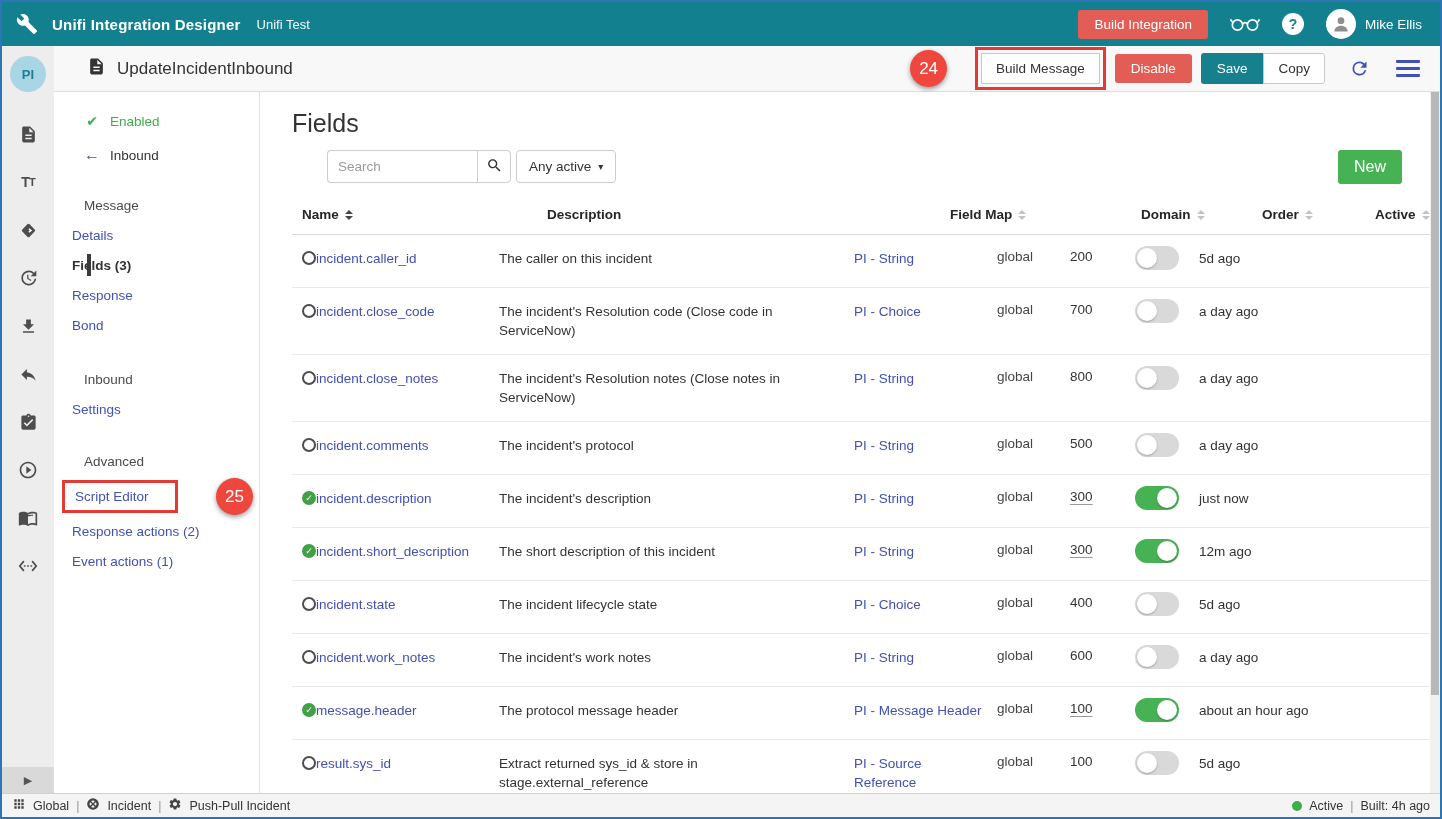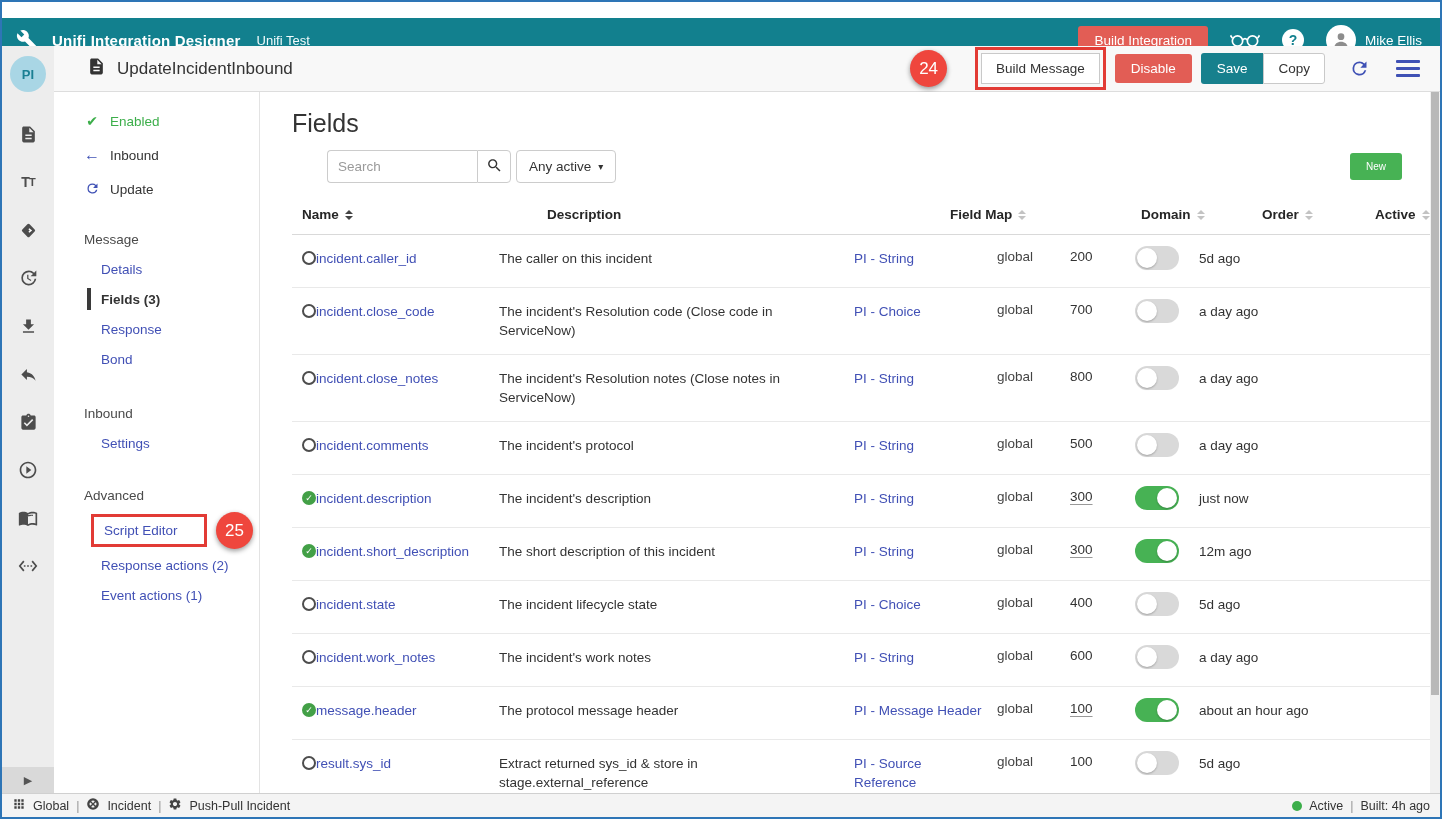--- a/index.html
+++ b/index.html
@@ -1,21 +1,21 @@
 <!DOCTYPE html>
 <html><head>
 <meta charset="utf-8">
 <style>
   * { box-sizing: border-box; margin: 0; padding: 0; }
   html,body { background:#fff; }
   body { font-family: "Liberation Sans", "DejaVu Sans", sans-serif; }
   .screen { position:relative; width:1442px; height:819px; background:#fff; overflow:hidden; border:2px solid #2e75b6; }
 
   
-  .topbar { position:absolute; left:0; top:0; right:0; height:44px; background:#12808e; display:flex; align-items:center; color:#fff;margin-top:16px; }
+  .topbar { position:absolute; left:0; top:0; right:0; height:44px; background:#12808e; display:flex; align-items:center; color:#fff; }
   .topbar .wrench { margin-left:14px; display:flex; }
   .app-title { font-size:15px; font-weight:bold; margin-left:14px; letter-spacing:.2px; }
   .app-env { font-size:13px; margin-left:16px; color:#f2fbfc; }
   .topbar-right { margin-left:auto; display:flex; align-items:center; gap:22px; margin-right:18px; }
   .btn { border:none; cursor:pointer; font-family:inherit; }
   .btn-red { background:#e25d55; color:#fff; font-size:13.5px; padding:7px 16px; border-radius:3px; }
   .icon-glasses { display:flex; }
   .help-circle { width:22px; height:22px; border-radius:50%; background:#fff; color:#12808e; font-weight:bold; font-size:14px; display:flex; align-items:center; justify-content:center; }
   .user { display:flex; align-items:center; gap:9px; font-size:13.5px; }
   .user-avatar { width:30px; height:30px; border-radius:50%; background:#fff; display:flex; align-items:center; justify-content:center; overflow:hidden; }
@@ -45,38 +45,38 @@
   .rail-collapse { position:absolute; bottom:0; left:0; width:52px; height:26px; background:#d9d9d9; display:flex; align-items:center; justify-content:center; color:#555; font-size:11px; cursor:pointer; }
 
   
   .sidenav { position:absolute; left:52px; top:90px; bottom:24px; width:206px; background:#fff; border-right:1px solid #e3e3e3; padding-top:12px; font-size:13.5px; }
   .nav-status { height:34px; display:flex; align-items:center; padding-left:30px; gap:10px; color:#333; }
   .nav-status .st-icon { width:16px; text-align:center; }
   .enabled-check { color:#3cae4a; font-size:14px; }
   .enabled-label { color:#3cae4a; }
   .arrow-left { color:#3f51b5; font-size:16px; font-weight:bold; line-height:1; }
   .nav-sec-title { margin-top:18px; height:30px; display:flex; align-items:center; padding-left:30px; color:#4a4a4a; }
-  .nav-sub { position:relative; height:30px; display:flex; align-items:center; padding-left:47px; color:#4150b5; cursor:pointer; }
+  .nav-sub { position:relative; height:30px; display:flex; align-items:center; padding-left:18px; color:#4150b5; cursor:pointer; }
   .nav-sub.current { color:#333; cursor:default;font-weight:bold; }
   .nav-sub.current::before { content:""; position:absolute; left:33px; top:4px; bottom:4px; width:4px; background:#3a3a3a; }
   .nav-sub.boxed-row { height:40px; }
   .nav-redbox { border:3px solid #e23b35; padding:6px 26px 6px 10px; margin-left:-10px; }
   .badge-25 { position:absolute; left:162px; top:2px; }
 
   
   .content { position:absolute; left:258px; top:90px; right:10px; bottom:24px; background:#fff; padding:16px 0 0 32px; overflow:hidden; }
   .fields-heading { font-size:25px; color:#333; font-weight:400; line-height:30px; }
   .controls { display:flex; align-items:center; margin-top:12px; height:33px; }
   .search-wrap { display:flex; }
   .search-input { width:150px; height:33px; border:1px solid #ccc; border-right:none; border-radius:4px 0 0 4px; padding:0 10px; font-size:13.5px; color:#333; font-family:inherit; outline:none;margin-left:35px; }
   .search-input::placeholder { color:#9a9a9a; }
   .search-btn { width:34px; height:33px; border:1px solid #ccc; background:#fff; border-radius:0 4px 4px 0; display:flex; align-items:center; justify-content:center; cursor:pointer; }
   .filter-btn { margin-left:5px; height:33px; border:1px solid #ccc; background:#fff; border-radius:4px; font-size:13.5px; color:#333; padding:0 12px; display:flex; align-items:center; gap:7px; cursor:pointer; font-family:inherit; }
   .caret { font-size:10px; color:#333; }
-  .btn-new { margin-left:auto; margin-right:28px; background:#47b254; color:#fff; font-size:10px; padding:8px 16px; border-radius:3px; }
+  .btn-new { margin-left:auto; margin-right:28px; background:#47b254; color:#fff; font-size:16px; padding:8px 16px; border-radius:3px; }
 
   
   .grid-cols { display:grid; grid-template-columns:207px 355px 143px 73px 65px 64px 1fr; }
   .thead { margin-top:24px; padding-bottom:12px; border-bottom:1px solid #d9d9d9; font-size:13.5px; font-weight:bold; color:#262626;gap:48px; }
   .th { display:flex; align-items:center; cursor:pointer; }
   .th:first-child { padding-left:10px; }
   .sort { display:inline-flex; flex-direction:column; gap:2px; margin-left:6px; }
   .sort i { width:0; height:0; border-left:4px solid transparent; border-right:4px solid transparent; }
   .sort .up { border-bottom:4px solid #c3c3c3; }
   .sort .dn { border-top:4px solid #c3c3c3; }
@@ -234,28 +234,20 @@
 
   <nav class="sidenav">
     <div class="nav-status">
       <span class="st-icon enabled-check">✔</span>
       <span class="enabled-label">Enabled</span>
     </div>
     <div class="nav-status">
       <span class="st-icon arrow-left">←</span>
       <span>Inbound</span>
     </div>
-    <div class="nav-status">
-      <span class="st-icon">
-        <svg width="15" height="15" viewBox="0 0 24 24" style="vertical-align:-2px">
-            <path fill="#3f51b5" d="M17.65 6.35A7.95 7.95 0 0 0 12 4a8 8 0 1 0 7.73 10h-2.08A6 6 0 1 1 12 6c1.66 0 3.14.69 4.22 1.78L13 11h7V4l-2.35 2.35z"></path>
-          </svg>
-      </span>
-      <span>Update</span>
-    </div>
 
     <div class="nav-sec-title">Message</div>
     <div class="nav-sub">Details</div>
     <div class="nav-sub current">Fields (3)</div>
     <div class="nav-sub">Response</div>
     <div class="nav-sub">Bond</div>
 
     <div class="nav-sec-title" style="margin-top:24px">Inbound</div>
     <div class="nav-sub">Settings</div>
 

